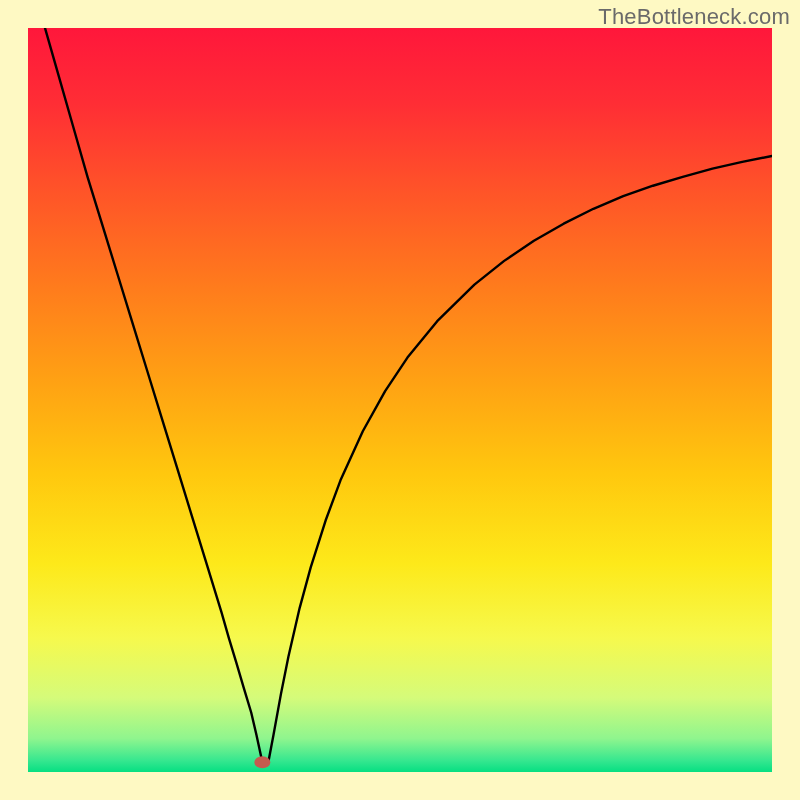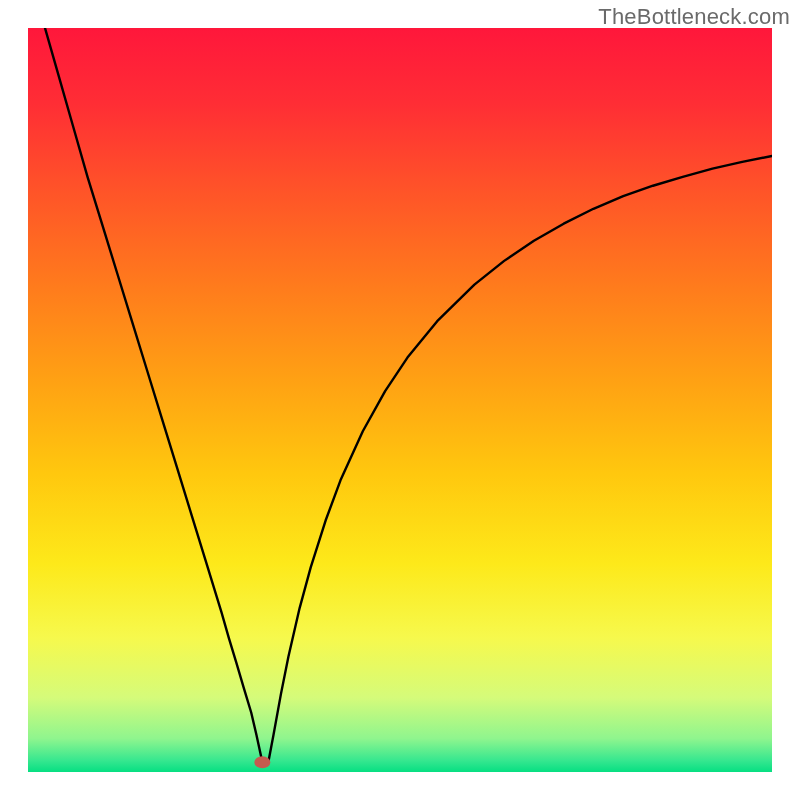--- a/index.html
+++ b/index.html
@@ -8,21 +8,21 @@
     width: 800px;
     height: 800px;
     background: #000;
     overflow: hidden;
     font-family: Arial, Helvetica, sans-serif;
   }
   .frame {
     position: relative;
     width: 800px;
     height: 800px;
-    background: #ffffff;
+    background: #fef9c3;
   }
   .plot-area {
     position: absolute;
     left: 28px;
     top: 28px;
     width: 744px;
     height: 744px;
     overflow: hidden;
   }
   .watermark {

